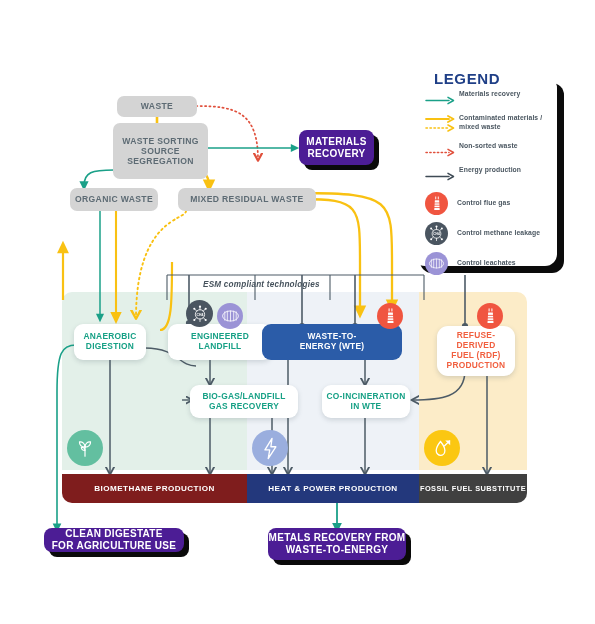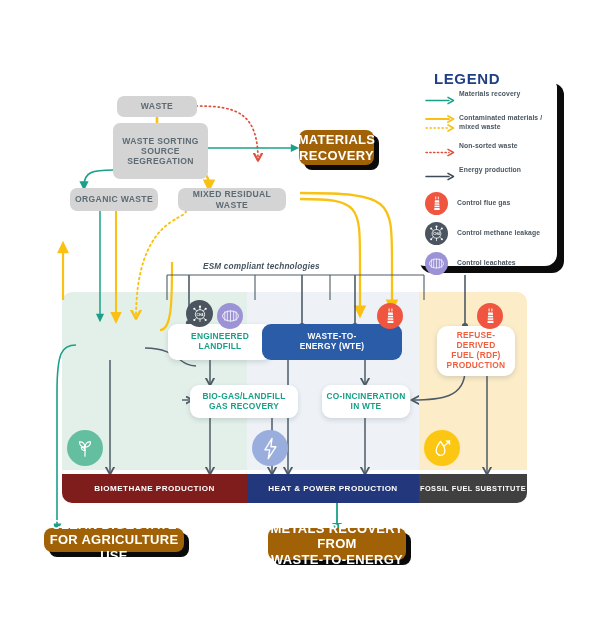--- a/index.html
+++ b/index.html
@@ -10,22 +10,22 @@
   svg.layer{position:absolute;left:0;top:0;width:595px;height:624px;overflow:visible;}
   #wires{z-index:2;}
   .node{position:absolute;box-sizing:border-box;display:flex;align-items:center;
         justify-content:center;text-align:center;z-index:5;}
   .node span{display:block;line-height:1.18;}
 
   
   .chip{background:#d4d4d4;border-radius:7px;color:#5d6b74;
         font-size:8.6px;font-weight:700;letter-spacing:.35px;}
   
-  .peri{background:#a16207;border-radius:8px;color:#ffffff;
-        font-size:13px;font-weight:700;letter-spacing:.3px;
+  .peri{background:#4c1d95;border-radius:8px;color:#ffffff;
+        font-size:10px;font-weight:700;letter-spacing:.3px;
         box-shadow:5px 5px 0 0 #0a0a0a;}
   
   .proc{background:#ffffff;border-radius:9px;color:#16a085;
         font-size:8.4px;font-weight:700;letter-spacing:.25px;
         box-shadow:0 2px 5px rgba(80,100,110,.22);}
   .proc.rdf{color:#f15f3f;border-radius:11px;}
   
   .wte{background:#2b5ca8;border-radius:9px;color:#ffffff;
        font-size:8.4px;font-weight:700;letter-spacing:.25px;}
   
@@ -154,39 +154,42 @@
   </div>
 
   <div class="node chip" style="left:113px;top:123px;width:95px;height:56px;">
     <span>WASTE SORTING<br>SOURCE<br>SEGREGATION</span>
   </div>
 
   <div class="node chip" style="left:70px;top:188px;width:88px;height:23px;">
     <span>ORGANIC WASTE</span>
   </div>
 
-  <div class="node chip" style="left:178px;top:188px;width:108px;height:23px;">
+  <div class="node chip" style="left:178px;top:188px;width:138px;height:23px;">
     <span>MIXED RESIDUAL WASTE</span>
   </div>
 
 
   <div class="node peri" style="left:299px;top:130px;width:75px;height:35px;">
     <span>MATERIALS<br>RECOVERY</span>
   </div>
 
   <div class="node peri" style="left:44px;top:528px;width:140px;height:24px;">
     <span>CLEAN DIGESTATE<br>FOR AGRICULTURE USE</span>
   </div>
 
   <div class="node peri" style="left:268px;top:528px;width:138px;height:32px;">
     <span>METALS RECOVERY FROM<br>WASTE-TO-ENERGY</span>
   </div>
 
-  <div class="esmlabel" style="left:176px;top:262px;padding-left:27px;">ESM compliant technologies</div>
-
+  <div class="esmlabel" style="left:176px;top:280px;padding-left:27px;">ESM compliant technologies</div>
+
+  <div class="node proc" style="left:74px;top:324px;width:72px;height:36px;">
+    <span>ANAEROBIC<br>DIGESTION</span>
+  </div>
 
   <div class="node proc" style="left:168px;top:324px;width:104px;height:36px;">
     <span>ENGINEERED<br>LANDFILL</span>
   </div>
 
   <div class="node wte" style="left:262px;top:324px;width:140px;height:36px;">
     <span>WASTE-TO-<br>ENERGY (WTE)</span>
   </div>
 
   <div class="node proc rdf" style="left:437px;top:326px;width:78px;height:50px;">

